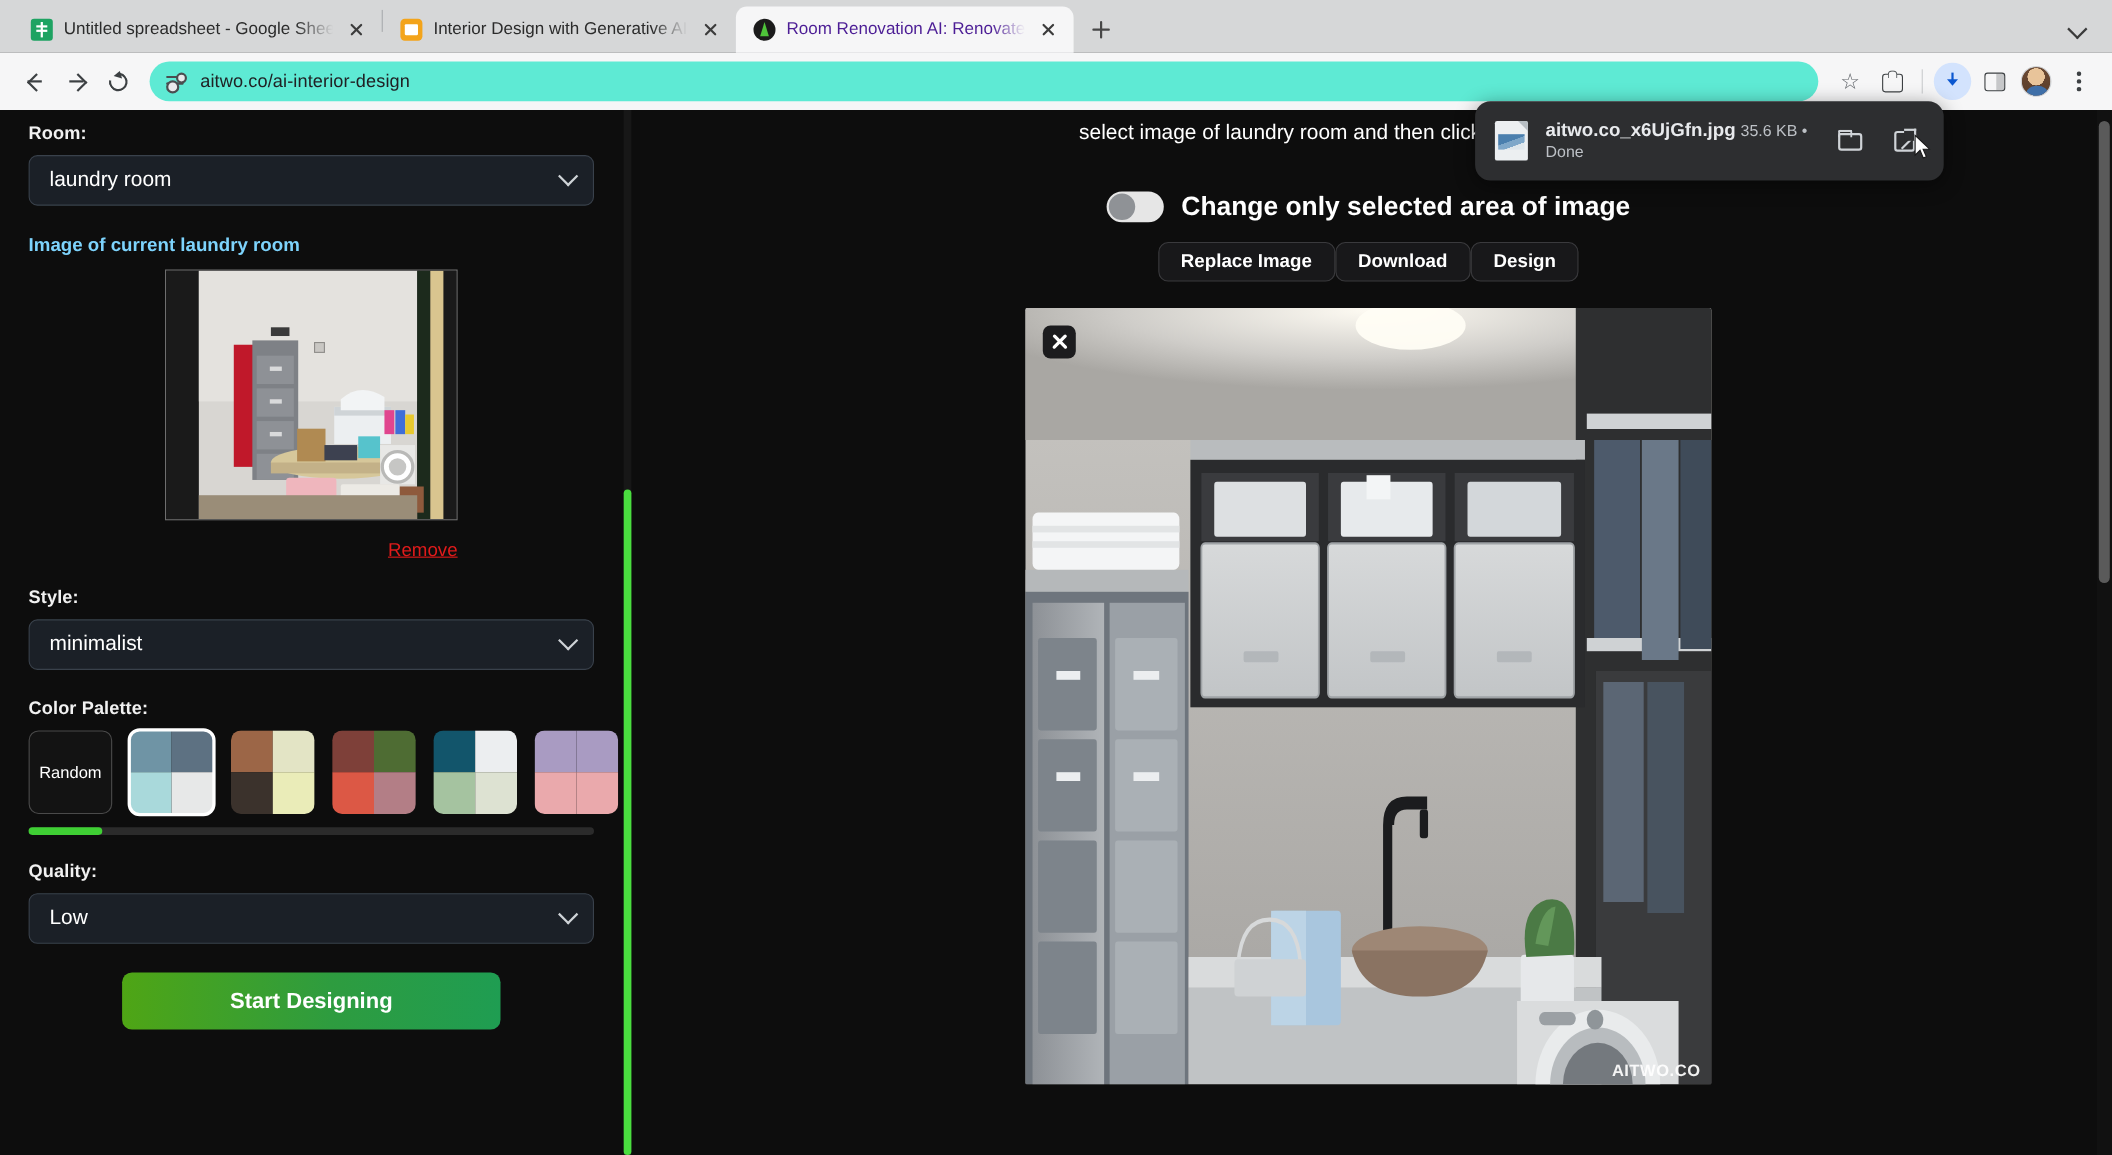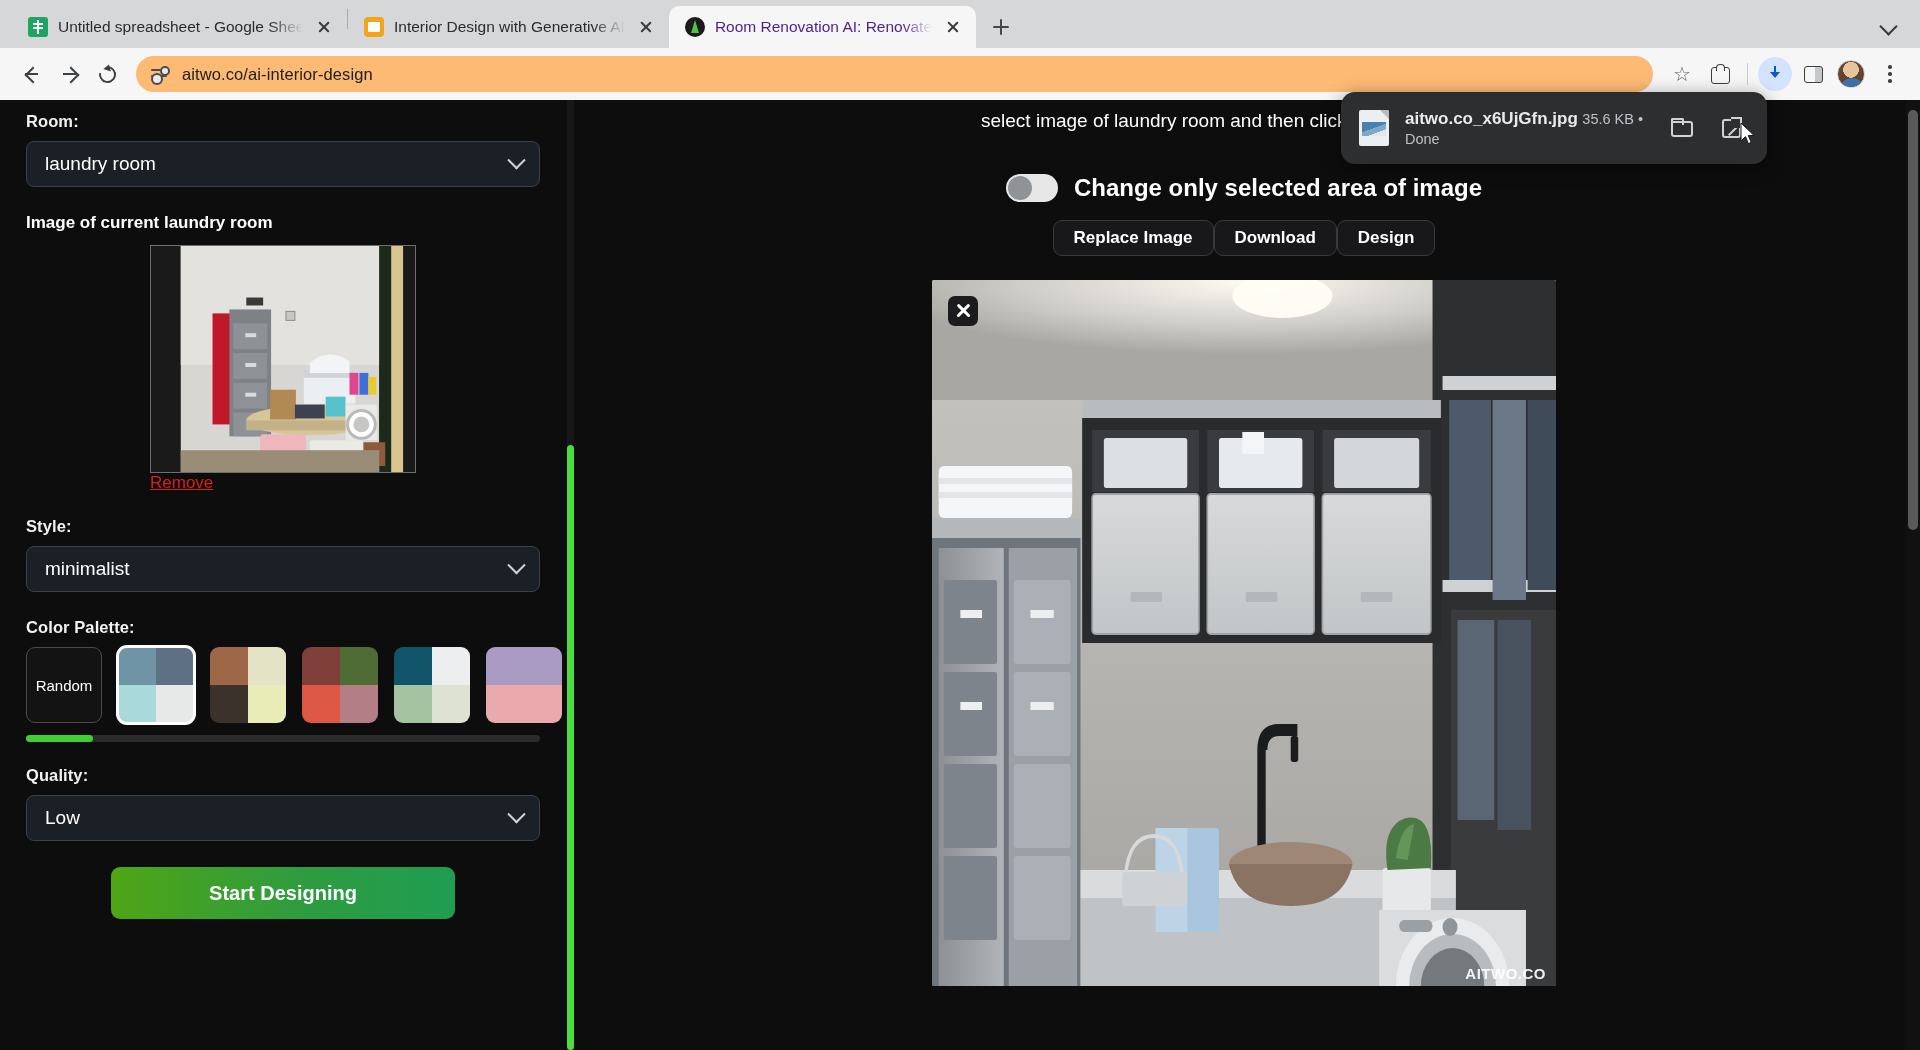--- a/index.html
+++ b/index.html
@@ -141,21 +141,21 @@
     border-radius: 50%; border-top-color: transparent;
     transform: rotate(-35deg); position: relative;
   }
   .reload-ic::after {
     content: ""; position: absolute; right: -2px; top: -2px;
     border-left: 4px solid transparent; border-right: 4px solid transparent;
     border-bottom: 6px solid #3c4043; transform: rotate(52deg);
   }
   .omnibox {
     flex: 1 1 auto; height: 36px; margin: 0 8px;
-    background: #fdba74; border-radius: 18px;
+    background: #5eead4; border-radius: 18px;
     display: flex; align-items: center; padding: 0 14px; gap: 12px;
     position: relative;
   }
   .site-icon {
     width: 20px; height: 18px; flex: 0 0 20px; position: relative;
   }
   .site-icon::before {
     content: ""; position: absolute; left: 1px; top: 4px;
     width: 16px; height: 2px; background: #4a4d50; border-radius: 2px;
     box-shadow: 0 6px 0 #4a4d50;
@@ -320,40 +320,40 @@
     padding: 0 16px 0 18px;
     margin-bottom: 26px;
   }
   .select-val { font-size: 19px; color: #ffffff; }
   .chev {
     width: 13px; height: 13px;
     border-right: 2px solid #cfd3d7; border-bottom: 2px solid #cfd3d7;
     transform: rotate(45deg) translate(-3px,-3px);
   }
   .sec-label {
-    font-size: 17px; font-weight: bold; color: #ffffff;
+    font-size: 17px; font-weight: bold; color: #7dd3fc;
     margin: 4px 0 12px 0;
   }
   .thumb-wrap {
     width: 266px; margin: 0 auto;
   }
   .thumb {
     width: 266px; height: 228px;
     border: 1px solid #6e6e6e;
     background: #111;
     position: relative;
     overflow: hidden;
   }
   .thumb .photo {
     position: absolute; left: 0; top: 0; width: 100%; height: 100%;
   }
   .remove-link {
-    display: block; text-align: left;
+    display: block; text-align: right;
     font-size: 17px; color: #e01b1b; text-decoration: underline;
-    margin-bottom: 24px;
+    margin-top: 17px; margin-bottom: 24px;
   }
   .palette-row {
     display: flex; gap: 16px; align-items: flex-start;
     margin-bottom: 12px;
   }
   .sw {
     width: 76px; height: 76px; flex: 0 0 76px;
     border-radius: 9px;
     overflow: hidden; position: relative;
     display: grid; grid-template-columns: 1fr 1fr; grid-template-rows: 1fr 1fr;

